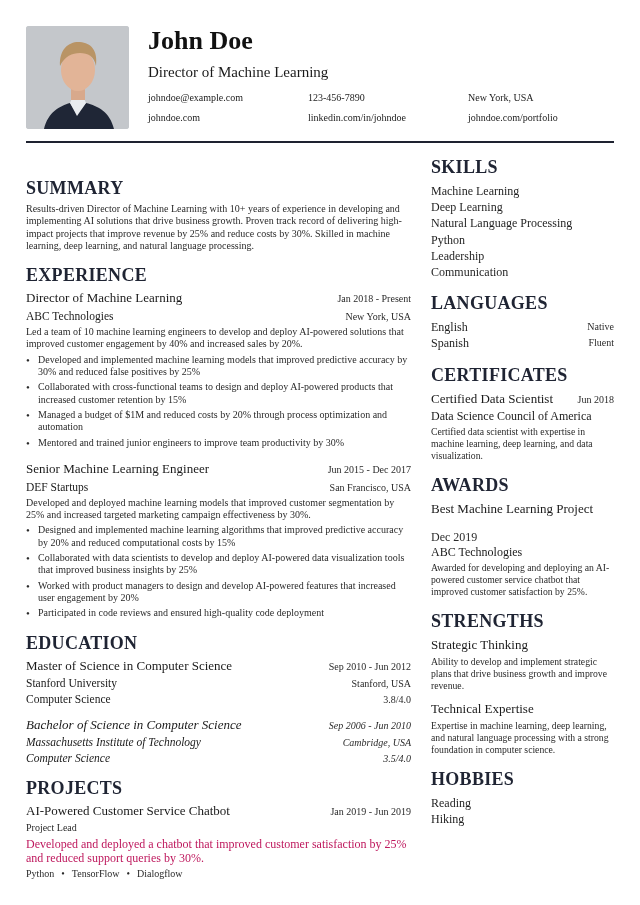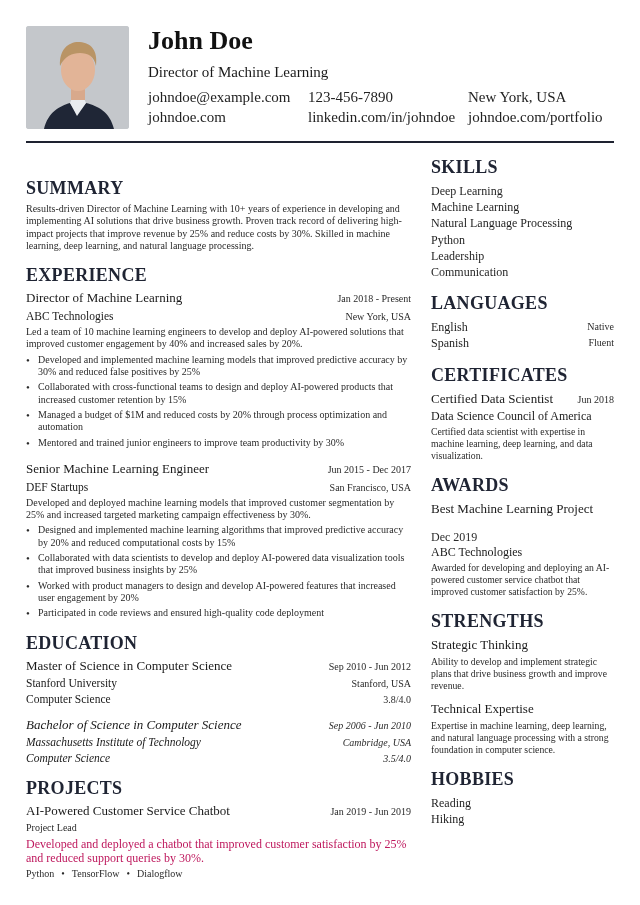--- a/index.html
+++ b/index.html
@@ -6,21 +6,21 @@
     html, body { width: 640px; height: 905px; background: #ffffff; overflow: hidden; }
     body { font-family: "Liberation Serif", "DejaVu Serif", serif; color: #1f2328; position: relative; }
 
     .header { position: absolute; left: 26px; top: 26px; width: 588px; height: 104px; }
     .photo { position: absolute; left: 0; top: 0; width: 103px; height: 103px; border-radius: 3px; overflow: hidden; background: #c3c6ca; }
     .photo svg { display: block; width: 103px; height: 103px; }
     .hdr-text { position: absolute; left: 122px; top: 0; width: 466px; }
     .name { font-size: 26px; font-weight: bold; color: #111111; line-height: 30px; margin-top: 0px; }
     .title { font-size: 15px; color: #1a1a1a; line-height: 18px; margin-top: 7px; }
     .contacts { margin-top: 9px; display: grid; grid-template-columns: 160px 160px 146px; row-gap: 5px; }
-    .contacts span { font-size: 15px; color: #222; line-height: 15px; white-space: nowrap; }
+    .contacts span { font-size: 10px; color: #222; line-height: 15px; white-space: nowrap; }
 
     .divider { position: absolute; left: 26px; top: 141px; width: 588px; height: 2px; background: #1e2230; }
 
     .col-left { position: absolute; left: 26px; top: 156px; width: 385px; margin-top: 21px; }
     .col-right { position: absolute; left: 431px; top: 156px; width: 183px; }
 
     .sec-h { font-size: 18px; font-weight: bold; color: #1f2433; letter-spacing: 0.3px; line-height: 22px; }
     .p-small { font-size: 10px; line-height: 12.3px; color: #2a2a2a; }
 
     .summary-text { margin-top: 4px; }
@@ -188,22 +188,22 @@
       </div>
     </div>
   </section>
 </div>
 
 <div class="col-right">
 
   <section>
     <h2 class="sec-h">SKILLS</h2>
     <div class="r-list">
+      <div>Machine Learning</div>
       <div>Deep Learning</div>
-      <div>Machine Learning</div>
       <div>Natural Language Processing</div>
       <div>Python</div>
       <div>Leadership</div>
       <div>Communication</div>
     </div>
   </section>
 
   <section class="r-sec">
     <h2 class="sec-h">LANGUAGES</h2>
     <div class="r-list">

